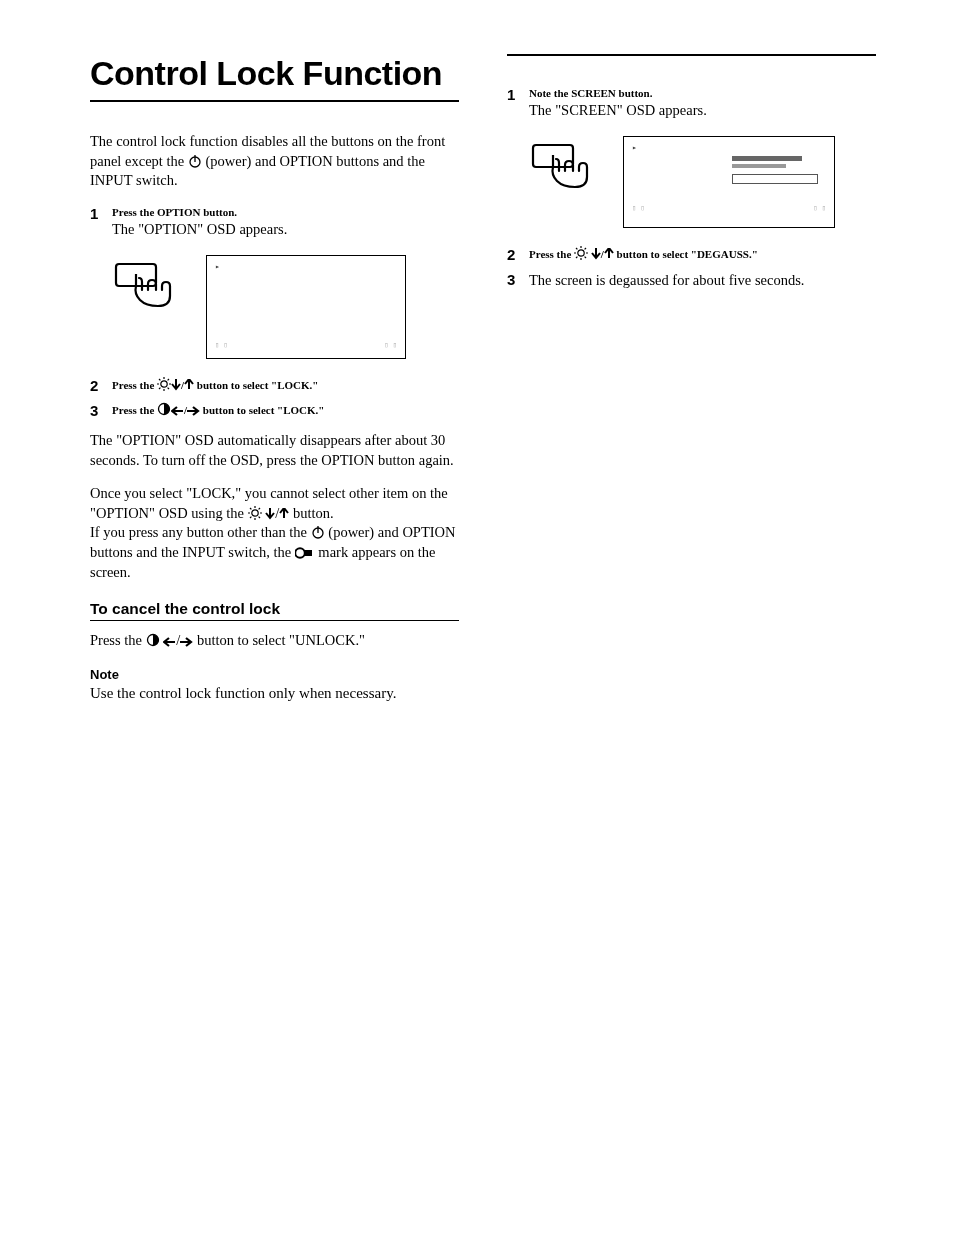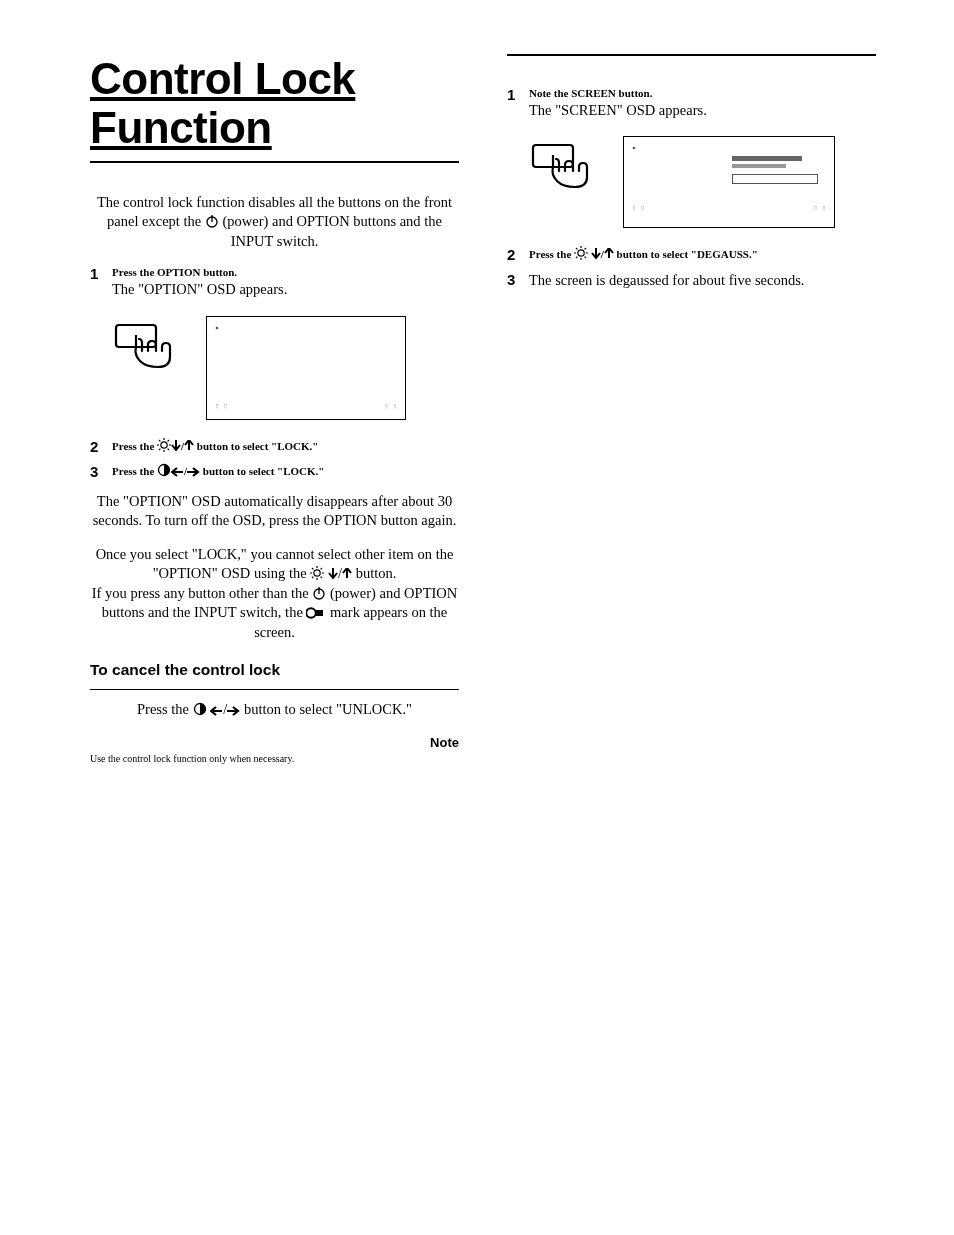--- a/index.html
+++ b/index.html
@@ -10,53 +10,52 @@
     background: #fff;
     font-family: Georgia, "Palatino Linotype", Palatino, serif;
     color: #000;
     padding: 54px 78px 40px 90px;
   }
   .cols { display: flex; gap: 48px; }
   .col { flex: 1 1 0; min-width: 0; }
   h1 {
     font-family: "Helvetica Neue", Helvetica, Arial, sans-serif;
     font-weight: 800;
-    font-size: 44px;
+    font-size: 34px;
     line-height: 1.12;
     margin: 0 0 8px 0;
     letter-spacing: -0.5px;
-    text-decoration: underline;
   }
   .rule { border-top: 2px solid #000; margin: 0 0 30px 0; }
-  p.body { font-size: 14.5px; line-height: 1.35; margin: 0 0 14px 0; text-align: center; }
+  p.body { font-size: 14.5px; line-height: 1.35; margin: 0 0 14px 0; }
   .step { display: flex; align-items: flex-start; margin: 8px 0 4px 0; }
   .step-num {
     font-family: "Helvetica Neue", Helvetica, Arial, sans-serif;
     font-weight: 800; font-size: 15px; width: 22px; flex: none;
   }
   .step-body { flex: 1; }
   .step-head {
     font-family: Liberation Serif, serif;
     font-weight: 700; font-size: 11px; line-height: 1.35;
   }
   .step-sub { font-size: 14.5px; line-height: 1.35; }
   .diagram-row { display:flex; align-items:flex-start; gap:24px; margin: 16px 0 18px 22px; }
   .press-icon { width: 70px; height: 70px; }
   .osd-box { border:1px solid #000; width: 200px; height: 104px; padding:6px 8px; font-family: monospace; font-size:8px; color:#444; }
   .osd-box.small { height: 92px; width: 212px; }
   .sub-h {
     font-family: "Helvetica Neue", Helvetica, Arial, sans-serif;
-    font-weight: 800; font-size: 15.5px; margin: 18px 0 10px 0;
+    font-weight: 800; font-size: 15.5px; margin: 18px 0 2px 0;
   }
   .sub-rule { border-top: 1.3px solid #000; margin: 0 0 10px 0; }
   .note-h {
     font-family: "Helvetica Neue", Helvetica, Arial, sans-serif;
-    font-weight: 800; font-size: 13px; margin: 16px 0 2px 0; text-align: right;
-  }
-  .note-body { font-size: 10px; line-height:1.3; margin:0; }
+    font-weight: 800; font-size: 13px; margin: 16px 0 2px 0;
+  }
+  .note-body { font-size: 15px; line-height:1.3; margin:0; }
   svg { display:block; }
   .inline-svg { display:inline; vertical-align: -2px; }
   .step-head .pair { white-space: nowrap; }
 </style>
 </head>
 <body>
 
 <svg width="0" height="0" style="position:absolute">
   <defs>
     <g id="sun-icon">

